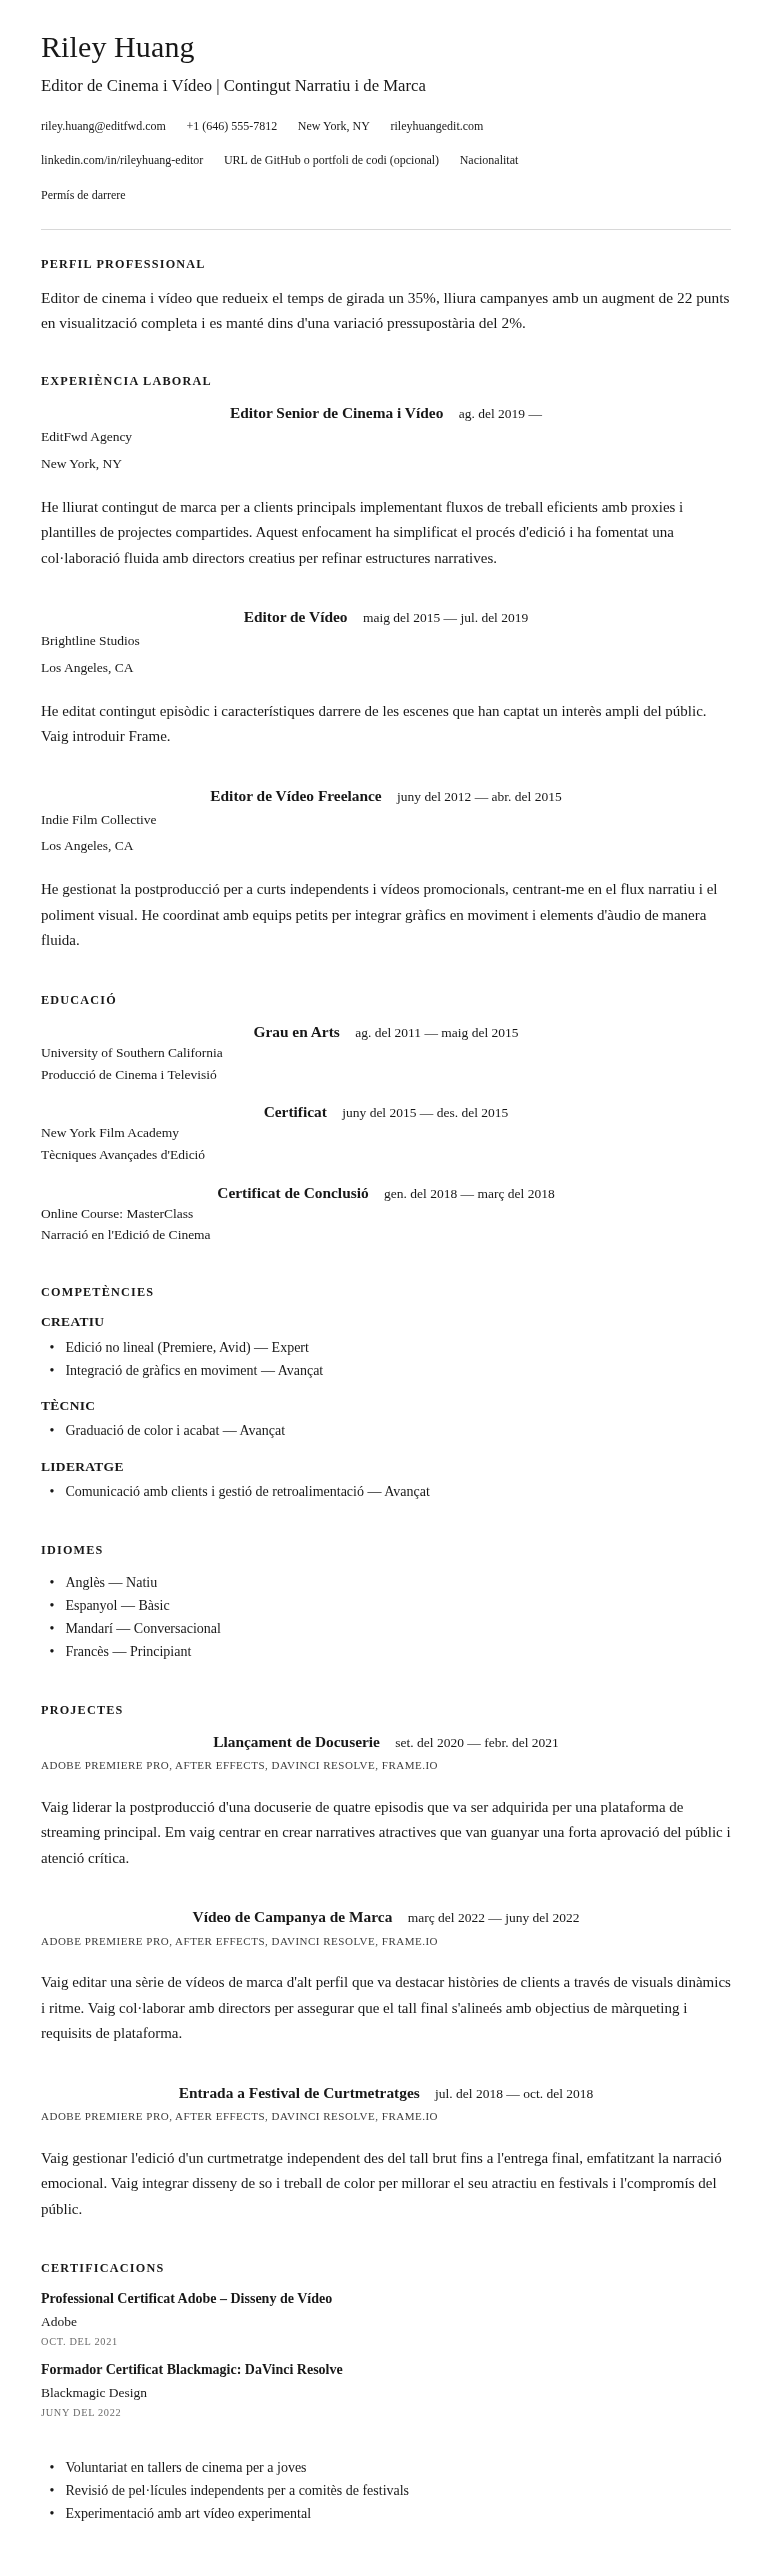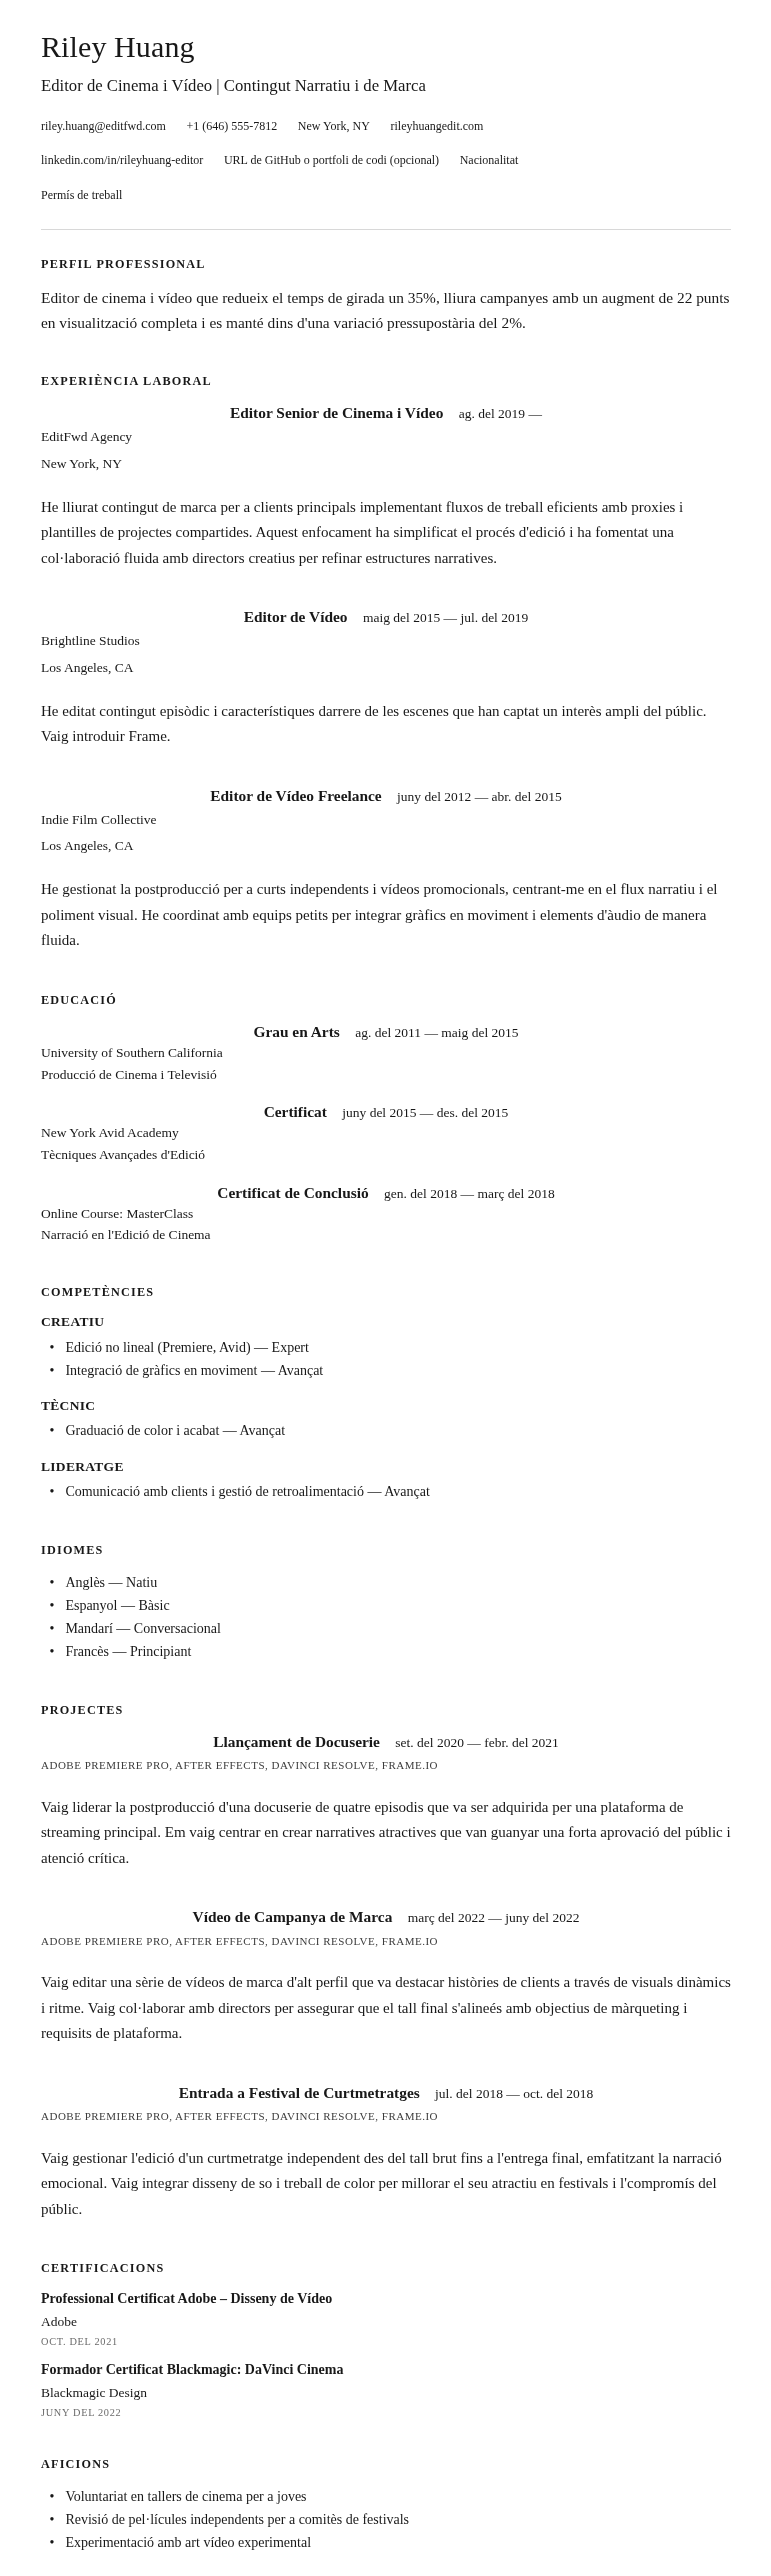--- a/index.html
+++ b/index.html
@@ -71,21 +71,21 @@
         <span>+1 (646) 555-7812</span>
         <span>New York, NY</span>
         <span>rileyhuangedit.com</span>
       </div>
       <div class="contact-line">
         <span>linkedin.com/in/rileyhuang-editor</span>
         <span>URL de GitHub o portfoli de codi (opcional)</span>
         <span>Nacionalitat</span>
       </div>
       <div class="contact-line">
-        <span>Permís de treball</span>
+        <span>Permís de darrere</span>
       </div>
     </div>
   </header>
 
   <hr class="divider">
 
   <section class="section first">
     <h2 class="section-heading">PERFIL PROFESSIONAL</h2>
     <p class="profile-text">Editor de cinema i vídeo que redueix el temps de girada un 35%, lliura campanyes amb un augment de 22 punts en visualització completa i es manté dins d'una variació pressupostària del 2%.</p>
   </section>
@@ -134,21 +134,21 @@
       </div>
       <div class="edu-line">University of Southern California</div>
       <div class="edu-line">Producció de Cinema i Televisió</div>
     </div>
 
     <div class="edu-entry">
       <div class="entry-head">
         <div class="entry-title">Certificat</div>
         <div class="entry-dates">juny del 2015 — des. del 2015</div>
       </div>
-      <div class="edu-line">New York Avid Academy</div>
+      <div class="edu-line">New York Film Academy</div>
       <div class="edu-line">Tècniques Avançades d'Edició</div>
     </div>
 
     <div class="edu-entry">
       <div class="entry-head">
         <div class="entry-title">Certificat de Conclusió</div>
         <div class="entry-dates">gen. del 2018 — març del 2018</div>
       </div>
       <div class="edu-line">Online Course: MasterClass</div>
       <div class="edu-line">Narració en l'Edició de Cinema</div>
@@ -225,28 +225,27 @@
   <section class="section">
     <h2 class="section-heading">CERTIFICACIONS</h2>
 
     <div class="cert-entry">
       <div class="cert-title">Professional Certificat Adobe – Disseny de Vídeo</div>
       <div class="cert-issuer">Adobe</div>
       <div class="cert-date">OCT. DEL 2021</div>
     </div>
 
     <div class="cert-entry">
-      <div class="cert-title">Formador Certificat Blackmagic: DaVinci Cinema</div>
+      <div class="cert-title">Formador Certificat Blackmagic: DaVinci Resolve</div>
       <div class="cert-issuer">Blackmagic Design</div>
       <div class="cert-date">JUNY DEL 2022</div>
     </div>
   </section>
 
   <section class="section">
-    <h2 class="section-heading">AFICIONS</h2>
     <ul class="bullet-list">
       <li>Voluntariat en tallers de cinema per a joves</li>
       <li>Revisió de pel·lícules independents per a comitès de festivals</li>
       <li>Experimentació amb art vídeo experimental</li>
     </ul>
   </section>
 
 </div>
 
 

